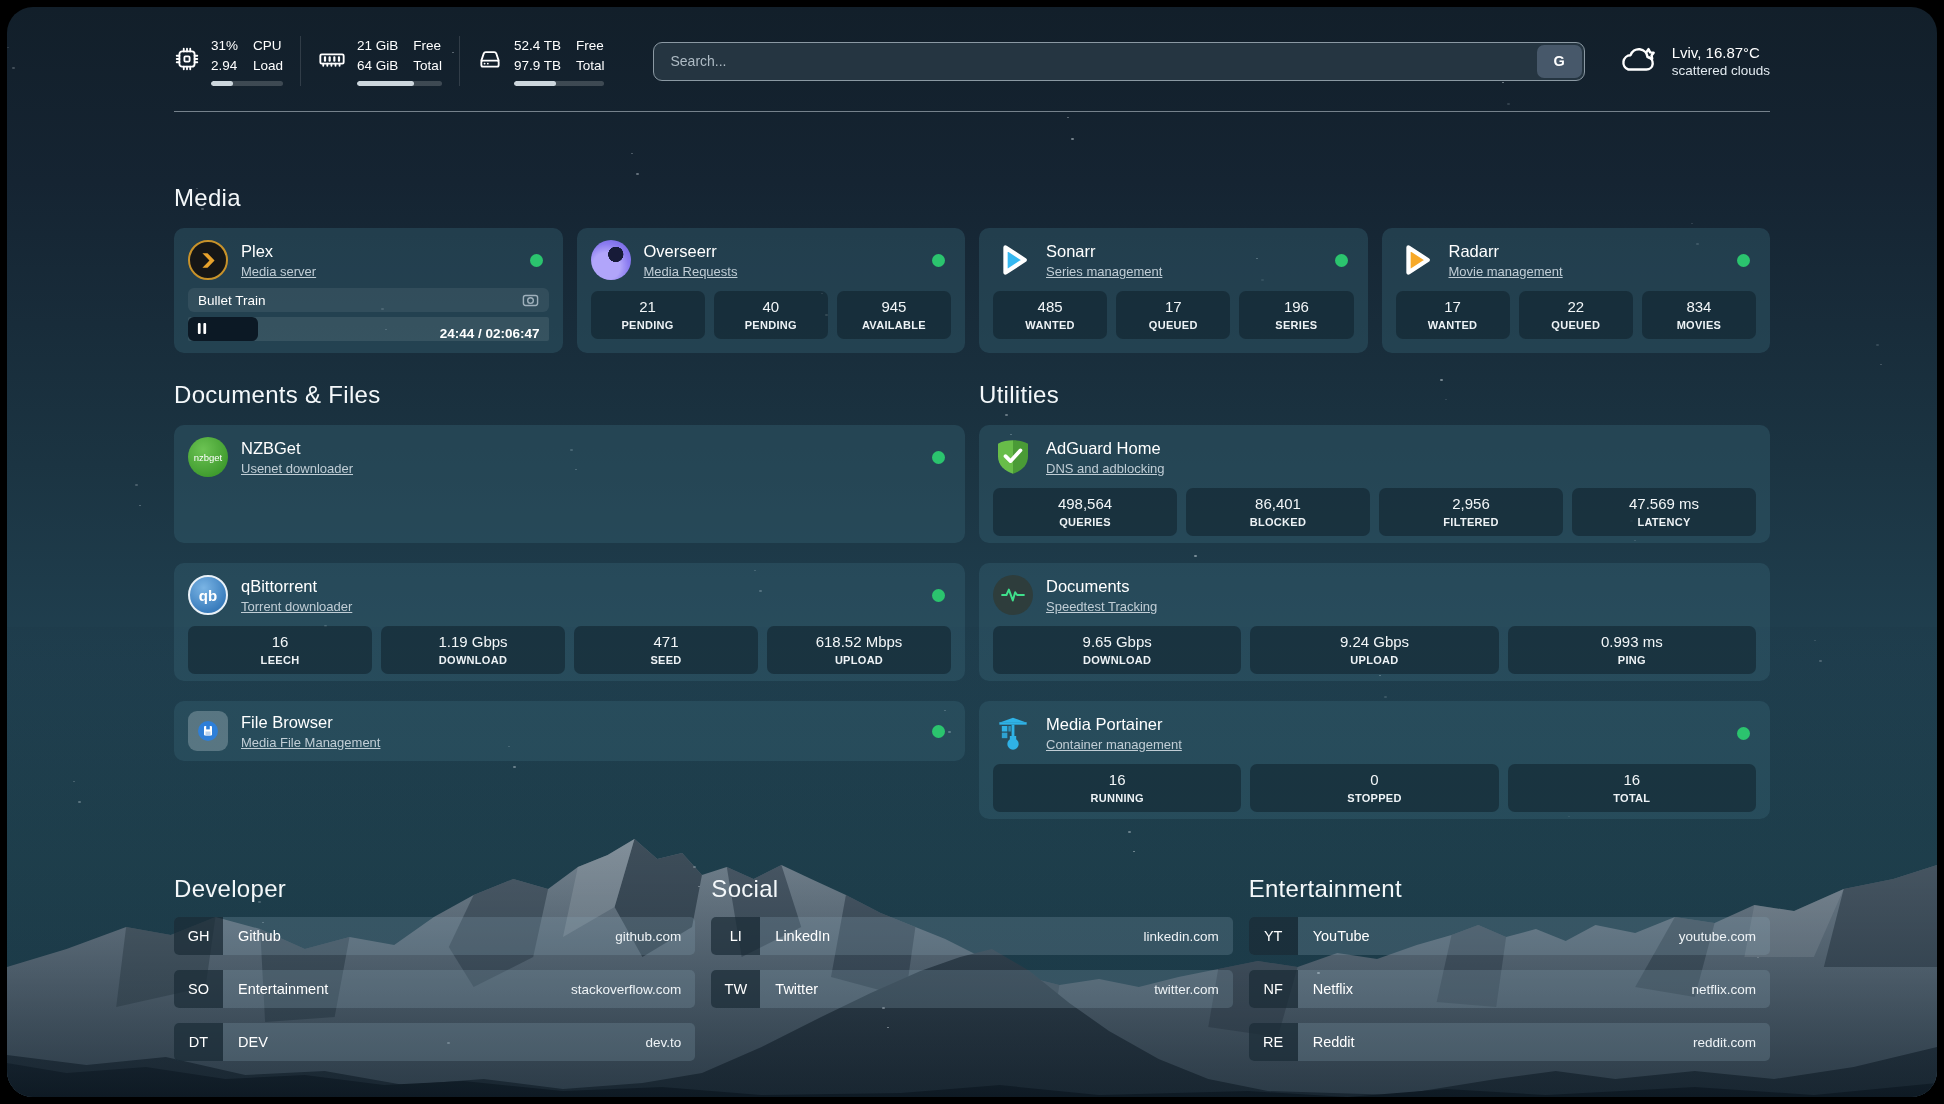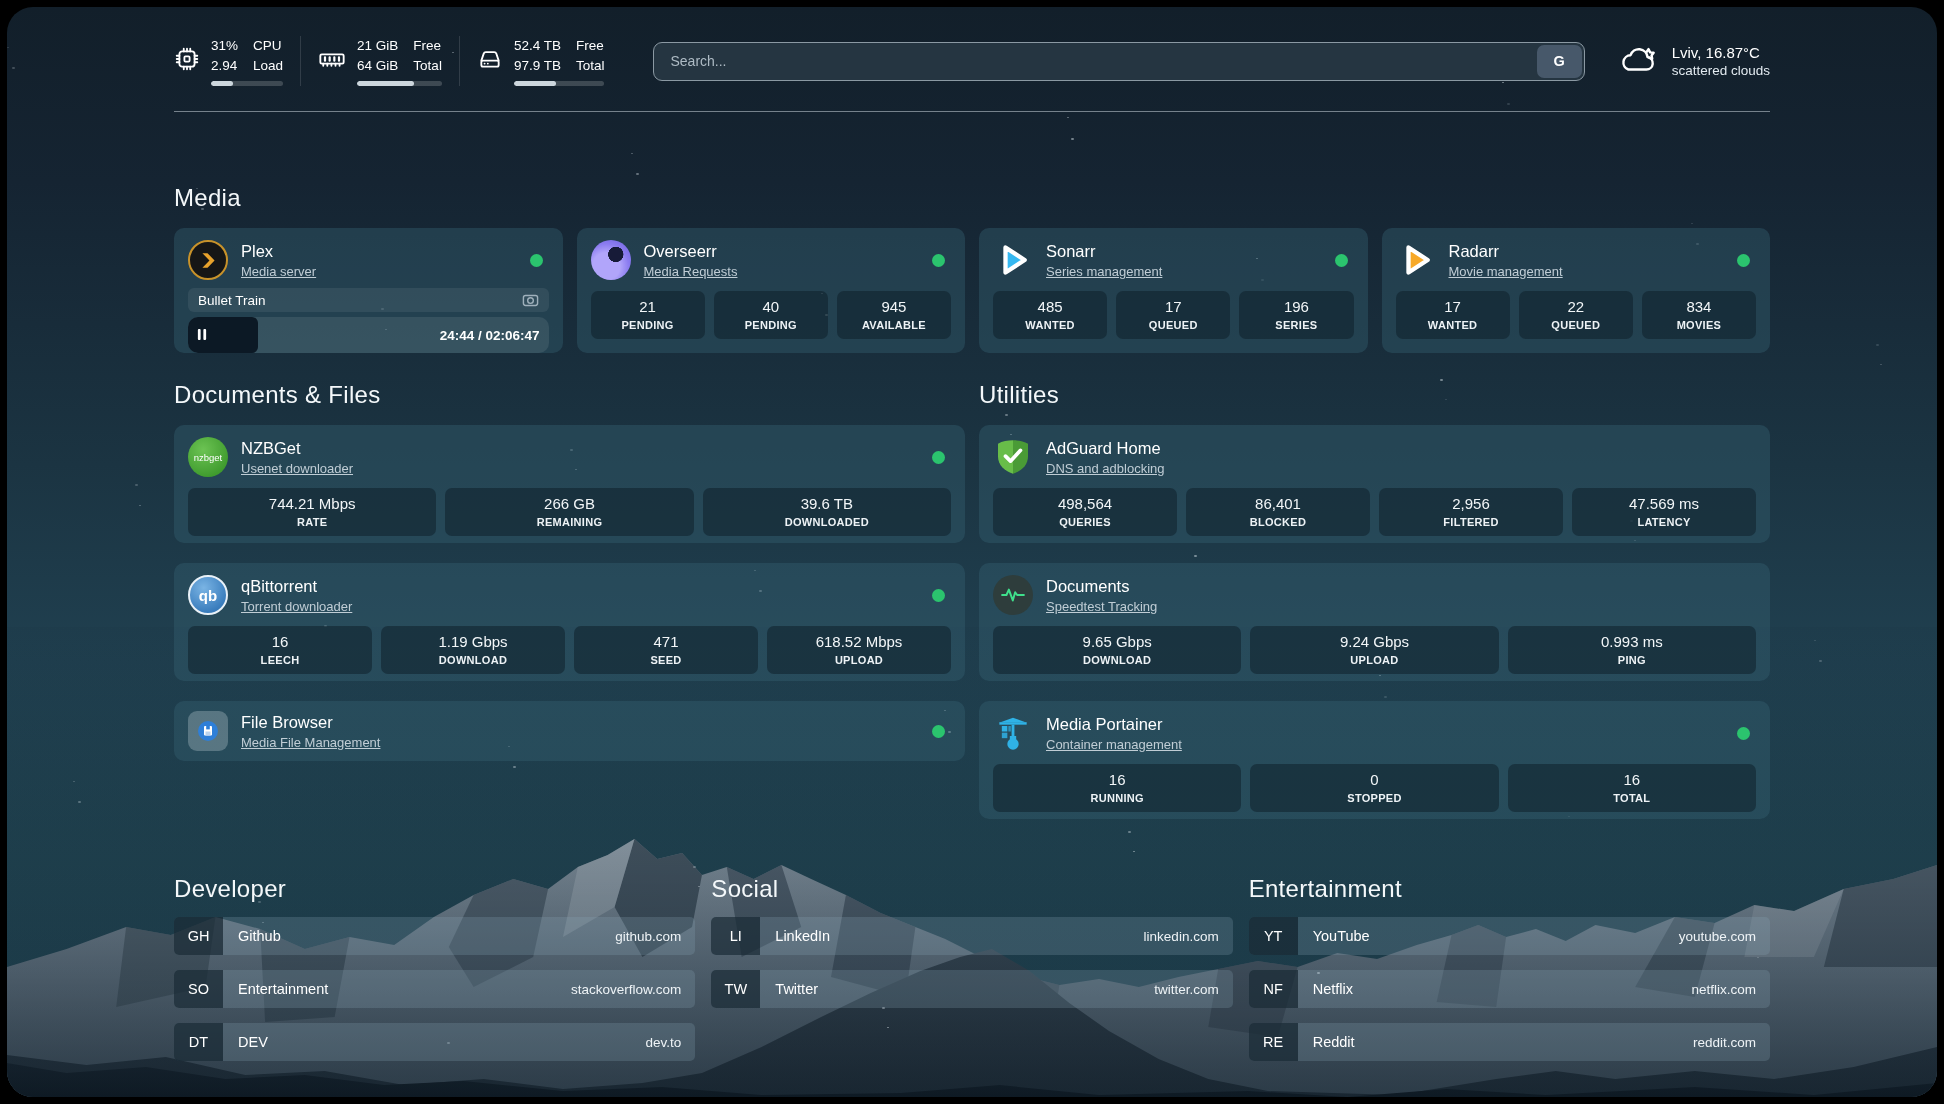--- a/index.html
+++ b/index.html
@@ -44,21 +44,21 @@
   .names .t{font-size:16.5px;font-weight:500;color:#fff;}
   .names .s{font-size:13px;color:#c0cdd5;margin-top:3px;text-decoration:underline;}
   .dot{margin-left:auto;width:13px;height:13px;border-radius:50%;background:#2bc46e;flex:none;margin-right:6px;}
   .stats{display:flex;gap:9px;margin-top:11px;}
   .stat{flex:1;background:rgba(12,28,38,0.5);border-radius:7px;text-align:center;padding:7px 0 8px;}
   .stat .v{font-size:15px;color:#f2f6f8;}
   .stat .l{font-size:11px;font-weight:700;color:#eef3f6;margin-top:4px;letter-spacing:0.3px;}
   
   .np{margin-top:8px;height:24px;background:rgba(255,255,255,0.07);border-radius:6px;display:flex;align-items:center;padding:0 10px;font-size:13.5px;font-weight:500;color:#fff;}
   .np .np-ic{margin-left:auto;display:flex;}
-  .player{margin-top:5px;height:36px;background:rgba(255,255,255,0.09);border-radius:10px;position:relative;display:flex;align-items:center;overflow:hidden;}
+  .player{margin-top:5px;height:24px;background:rgba(255,255,255,0.09);border-radius:2px;position:relative;display:flex;align-items:flex-end;overflow:hidden;}
   .played{position:absolute;left:0;top:0;bottom:0;background:#0c1925;border-radius:6px;display:flex;align-items:center;padding-left:9px;box-sizing:border-box;}
   .time{margin-left:auto;font-size:13.5px;font-weight:600;color:#fff;padding-right:9px;position:relative;}
   
   .two-col{display:grid;grid-template-columns:1fr 1fr;gap:14px;margin-top:28px;}
   .two-col .stitle{margin-bottom:16px;}
   .colcards{display:flex;flex-direction:column;gap:20px;}
   
   .bookmarks{display:grid;grid-template-columns:repeat(3,1fr);gap:16px;margin-top:56px;}
   .bookmarks .stitle{margin-bottom:14px;}
   .blinks{display:flex;flex-direction:column;gap:15px;}
@@ -391,34 +391,20 @@
               <div class="card-head">
                 <span class="app-icon">
                   <span class="ic-nzb">nzbget</span>
                 </span>
                 <div class="names">
                   <div class="t">NZBGet</div>
                   <div class="s">Usenet downloader</div>
                 </div>
                 <span class="dot" style="background: rgb(43, 196, 110);"></span>
               </div>
-              <div class="stats">
-                <div class="stat">
-                  <div class="v">744.21 Mbps</div>
-                  <div class="l">RATE</div>
-                </div>
-                <div class="stat">
-                  <div class="v">266 GB</div>
-                  <div class="l">REMAINING</div>
-                </div>
-                <div class="stat">
-                  <div class="v">39.6 TB</div>
-                  <div class="l">DOWNLOADED</div>
-                </div>
-              </div>
             </div>
             <div class="card h118">
               <div class="card-head">
                 <span class="app-icon">
                   <span class="ic-qb">qb</span>
                 </span>
                 <div class="names">
                   <div class="t">qBittorrent</div>
                   <div class="s">Torrent downloader</div>
                 </div>

